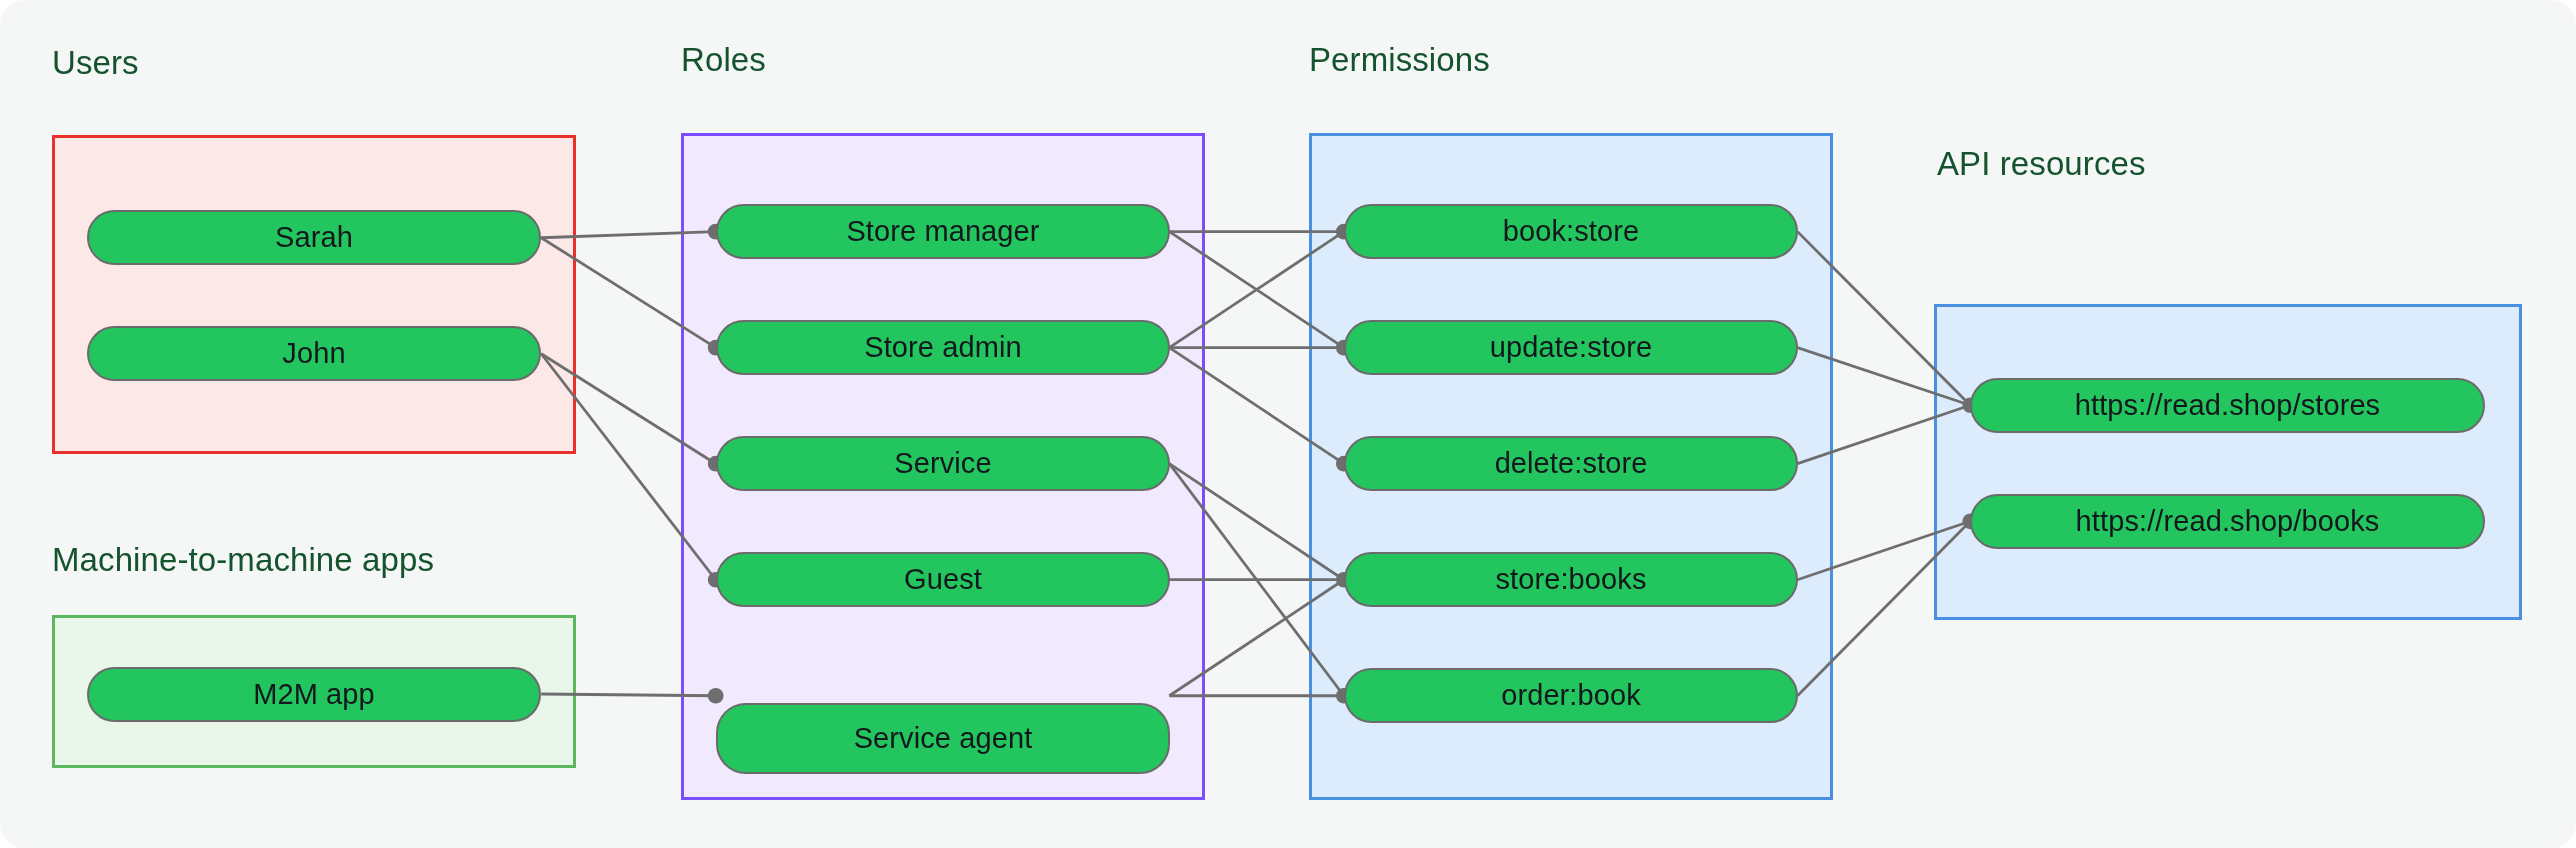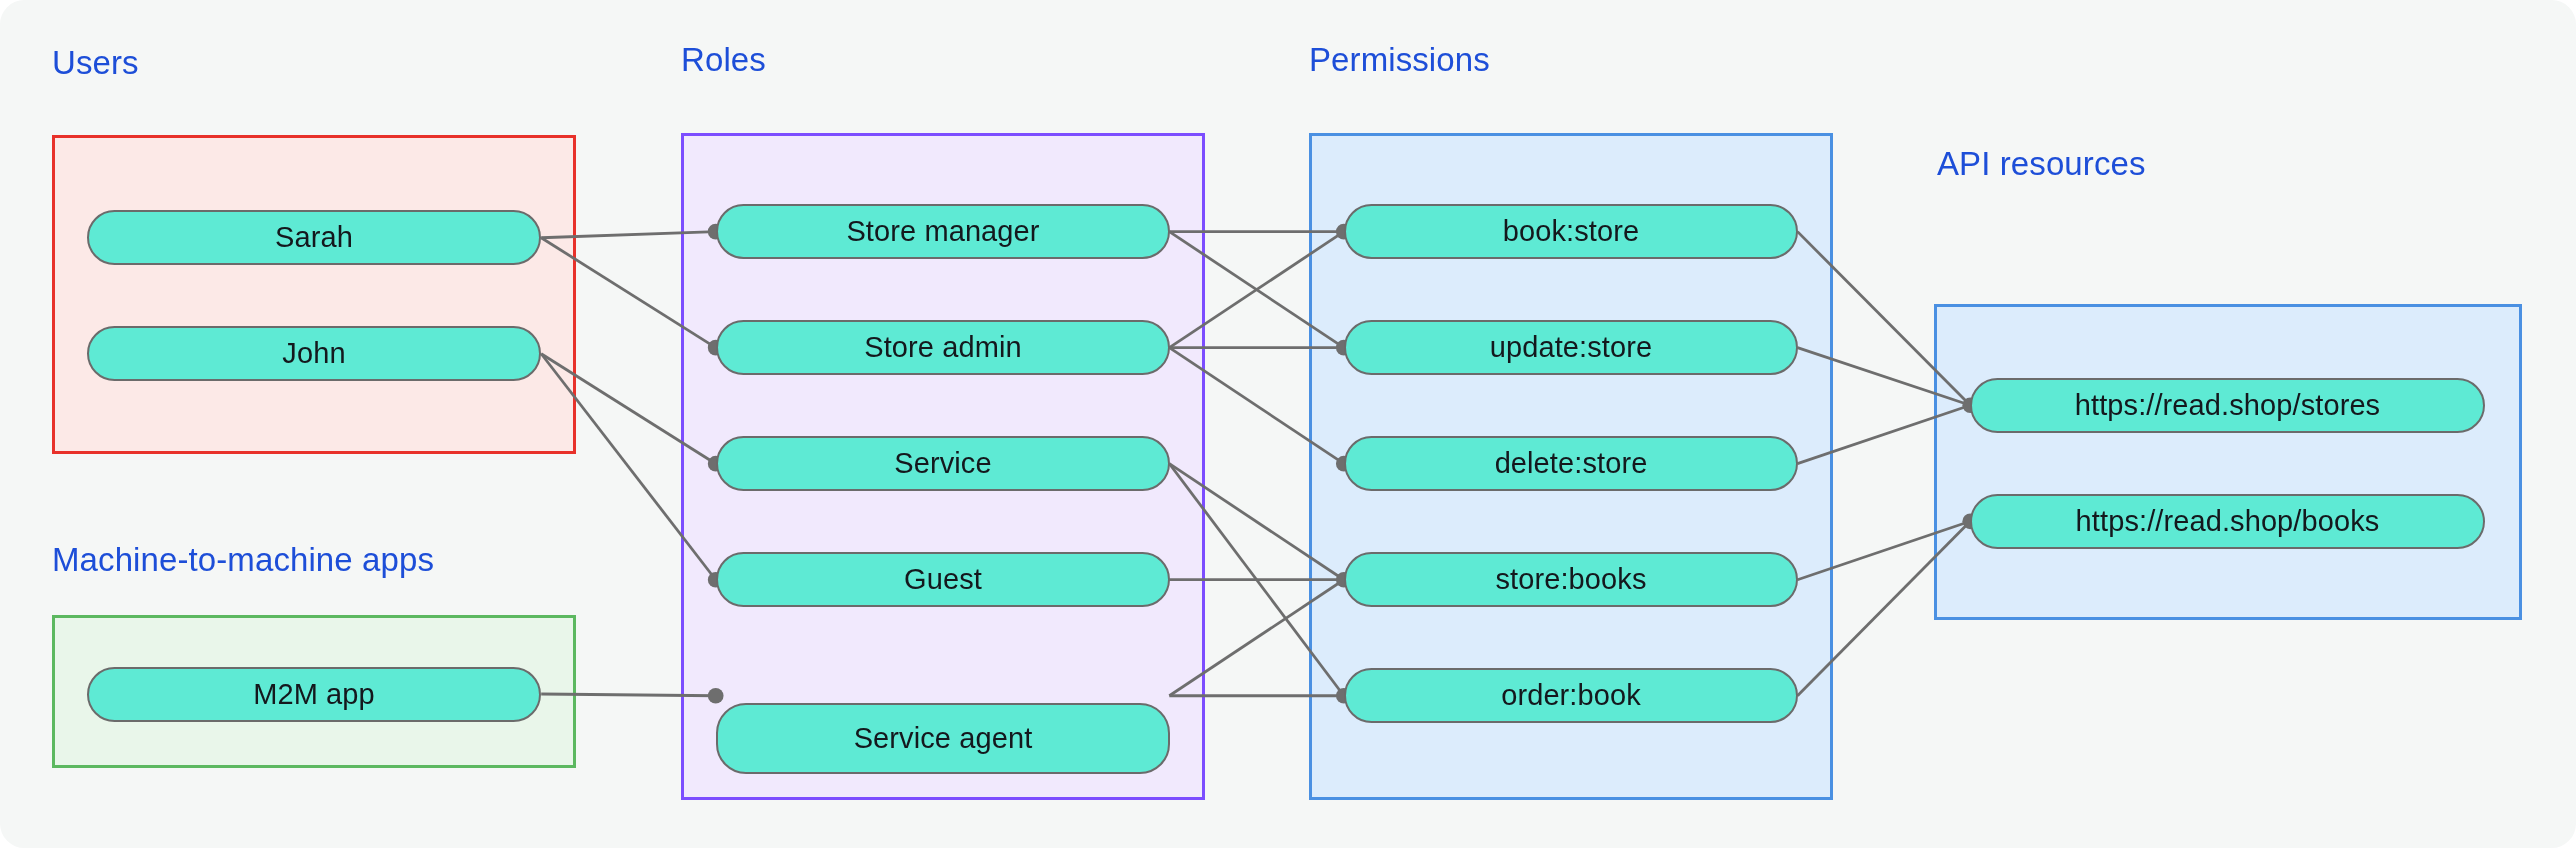--- a/index.html
+++ b/index.html
@@ -25,31 +25,31 @@
   .group-users{ border-color:#e8312a; background:#fce9e7; }
   .group-m2m{   border-color:#5cb860; background:#e9f6ea; }
   .group-roles{ border-color:#7c4dff; background:#f1e9fd; }
   .group-perms{ border-color:#4a90e2; background:#dcecfc; }
   .group-api{   border-color:#4a90e2; background:#dcecfc; }
 
   
   .group-title{
     position:absolute;
     font-size:33px;
-    color:#1d4ed8;
+    color:#14532d;
     font-weight:400;
     letter-spacing:0.1px;
     white-space:nowrap;
   }
 
   
   .node{
     position:absolute;
     box-sizing:border-box;
-    background:#5eead4;
+    background:#22c55e;
     border:2.6px solid #6b6b6b;
     border-radius:30px;
     display:flex;
     align-items:center;
     justify-content:center;
     font-size:29px;
     color:#14181d;
     white-space:nowrap;
     letter-spacing:0.1px;
   }

